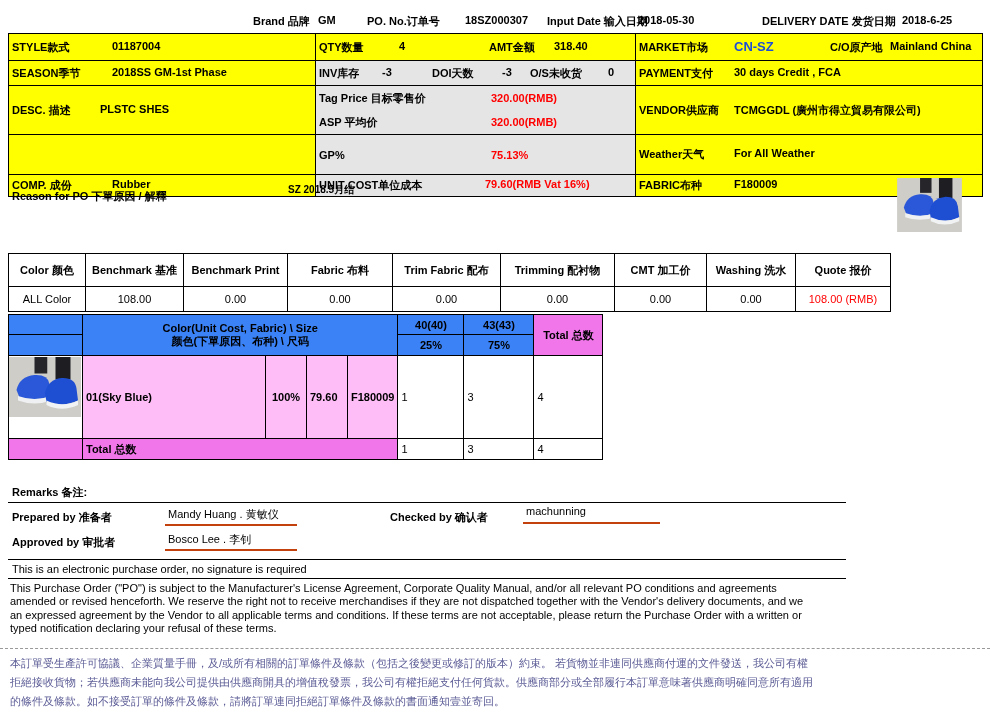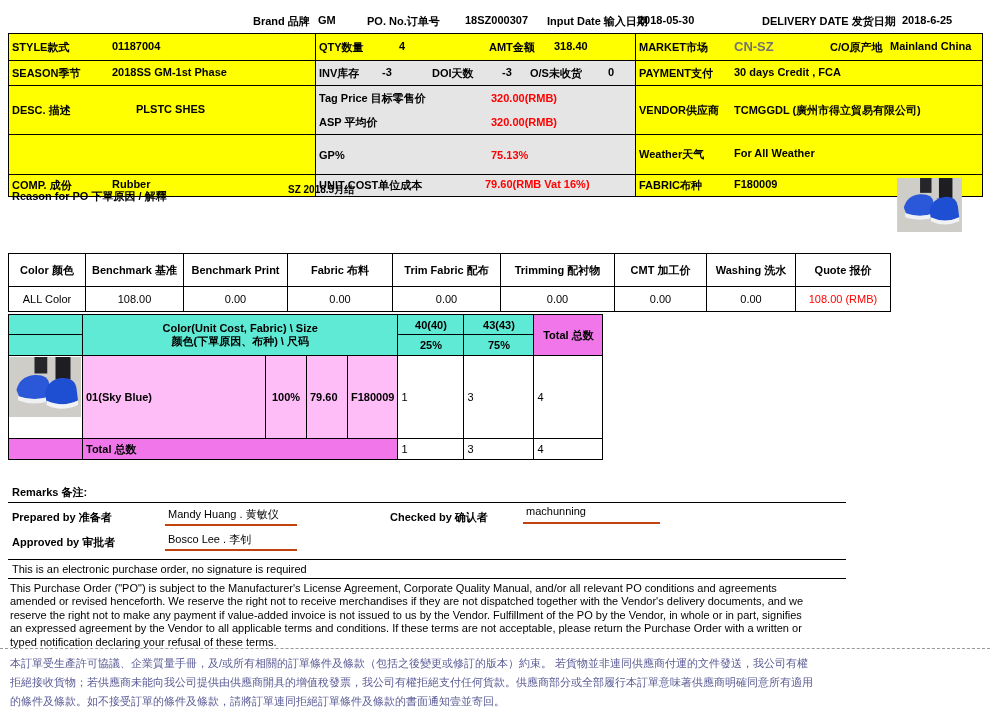--- a/index.html
+++ b/index.html
@@ -2,27 +2,27 @@
 <html><head>
 <meta charset="utf-8">
 <style>
   *{box-sizing:border-box}
   body{margin:0;background:#fff}
   #page{position:relative;width:990px;height:723px;background:#fff;overflow:hidden;
         font-family:"Liberation Sans","DejaVu Sans",sans-serif;font-size:11px;color:#000}
   .abs{position:absolute}
   .b{font-weight:700}
   .red{color:#FF0000}
-  .blue{color:#737373}
+  .blue{color:#1d4ed8}
   .iw{display:inline-block;vertical-align:top}
   table{border-collapse:collapse;table-layout:fixed}
   td{border:1px solid #000;padding:0 3px;font-size:11px;overflow:hidden;vertical-align:middle}
   .y{background:#FFFF00}
   .c{background:#e5e5e5}
-  .pink{background:#5eead4}
+  .pink{background:#3b82f6}
   .lpink{background:#FFBDF7}
   .mag{background:#F176EA}
   .ctr{text-align:center}
   .rt{text-align:left}
   .hl{position:absolute;height:0;border-top:1px solid #000}
   .ul{border-bottom:2px solid #c2410c;height:19px;padding-left:3px}
   .terms-en div{line-height:13.4px}
   .terms-cn div{line-height:19px}
 </style>
 </head>
@@ -63,21 +63,21 @@
       </td>
       <td class="c">
         <span class="iw b" style="width:63px">INV库存</span><span class="iw b" style="width:50px">-3</span><span class="iw b" style="width:70px">DOI天数</span><span class="iw b" style="width:28px">-3</span><span class="iw b" style="width:78px">O/S未收货</span><span class="b">0</span>
       </td>
       <td class="y">
         <span class="iw b" style="width:95px">PAYMENT支付</span><span class="b">30 days Credit , FCA</span>
       </td>
     </tr>
     <tr style="height:49px">
       <td class="y">
-        <span class="iw b" style="width:124px">DESC. 描述</span><span class="b">PLSTC SHES</span>
+        <span class="iw b" style="width:88px">DESC. 描述</span><span class="b">PLSTC SHES</span>
       </td>
       <td class="c">
         <div style="height:24px;line-height:24px"><span class="iw b" style="width:172px">Tag Price 目标零售价</span><span class="b red">320.00(RMB)</span></div>
         <div style="height:24px;line-height:24px"><span class="iw b" style="width:172px">ASP 平均价</span><span class="b red">320.00(RMB)</span></div>
       </td>
       <td class="y">
         <span class="iw b" style="width:95px">VENDOR供应商</span><span class="b" style="display:inline-block;width:240px">TCMGGDL (廣州市得立貿易有限公司)</span>
       </td>
     </tr>
     <tr style="height:40px">
@@ -223,21 +223,20 @@
   <div class="abs b" style="left:12px;top:535px">Approved by 审批者</div>
   <div class="abs ul" style="left:165px;top:532px;width:132px">Bosco Lee . 李钊</div>
 
   <div class="hl" style="left:8px;top:559px;width:838px"></div>
   <div class="abs" style="left:12px;top:563px">This is an electronic purchase order, no signature is required</div>
   <div class="hl" style="left:8px;top:578px;width:838px"></div>
 
   <div class="abs terms-en" style="left:10px;top:582px;width:972px">
     <div>This Purchase Order ("PO") is subject to the Manufacturer's License Agreement, Corporate Quality Manual, and/or all relevant PO conditions and agreements</div>
     <div>amended or revised henceforth. We reserve the right not to receive merchandises if they are not dispatched together with the Vendor's delivery documents, and we</div>
-    <div>reserve the right not to make any payment if value-added invoice is not issued to us by the Vendor. Fulfillment of the PO by the Vendor, in whole or in part, signifies</div>
     <div>an expressed agreement by the Vendor to all applicable terms and conditions. If these terms are not acceptable, please return the Purchase Order with a written or</div>
     <div>typed notification declaring your refusal of these terms.</div>
   </div>
 
   <div class="abs" style="left:0;top:648px;width:990px;border-top:1px dashed #999"></div>
 
   <div class="abs terms-cn" style="left:10px;top:654px;width:975px;color:#5B5B96">
     <div>本訂單受生產許可協議、企業質量手冊，及/或所有相關的訂單條件及條款（包括之後變更或修訂的版本）約束。  若貨物並非連同供應商付運的文件發送，我公司有權</div>
     <div>拒絕接收貨物；若供應商未能向我公司提供由供應商開具的增值稅發票，我公司有權拒絕支付任何貨款。供應商部分或全部履行本訂單意味著供應商明確同意所有適用</div>
     <div>的條件及條款。如不接受訂單的條件及條款，請將訂單連同拒絕訂單條件及條款的書面通知壹並寄回。</div>

